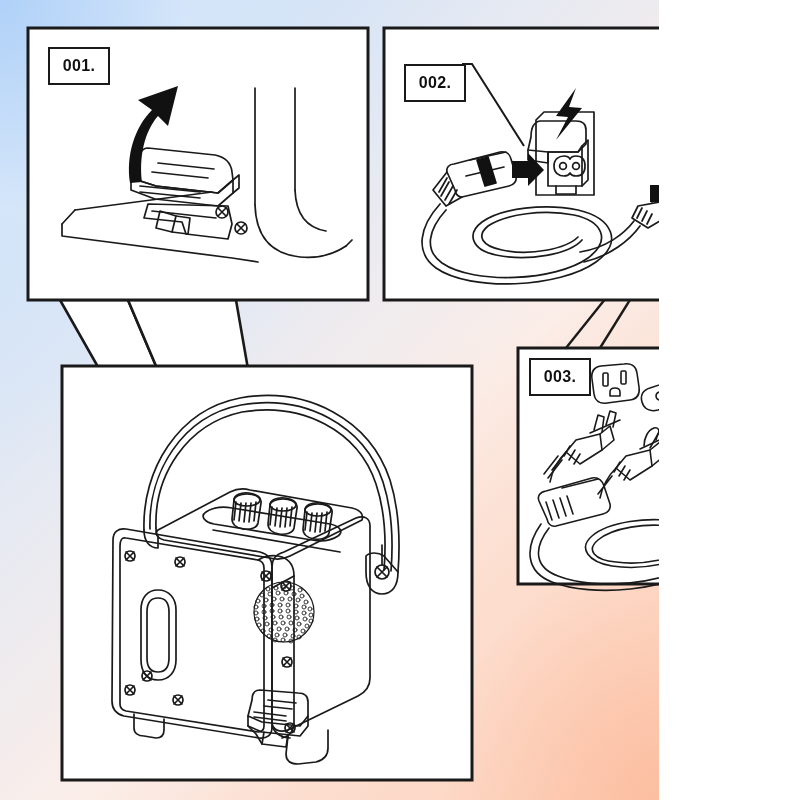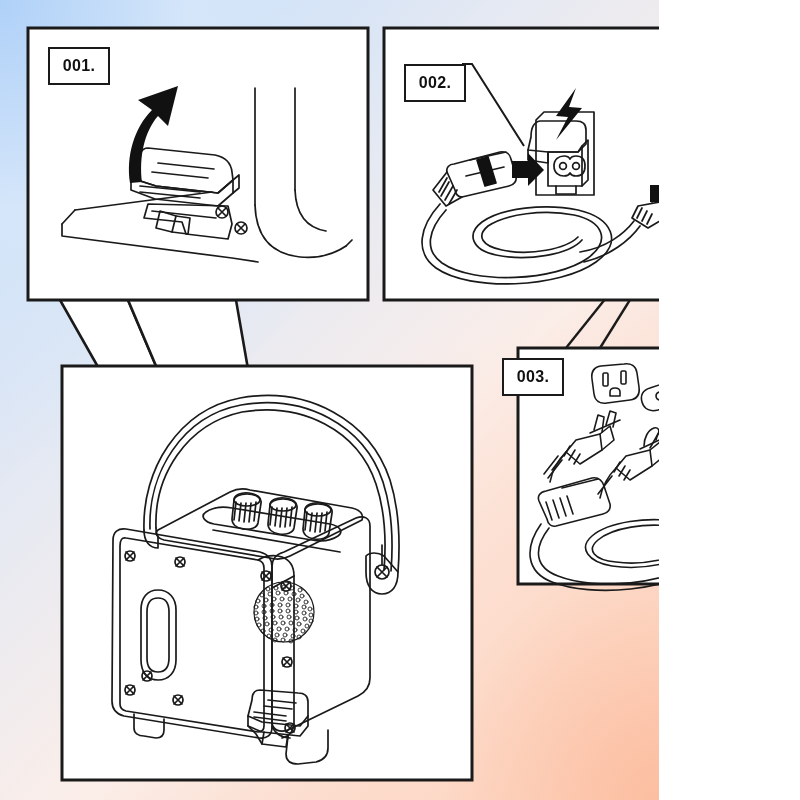--- a/index.html
+++ b/index.html
@@ -14,21 +14,21 @@
       radial-gradient(120% 110% at 100% 100%, rgba(252,190,160,0.95) 0%, rgba(253,221,205,0.55) 28%, rgba(255,255,255,0) 60%),
       radial-gradient(110% 100% at 0% 0%, rgba(176,209,248,1) 0%, rgba(214,231,250,0.85) 26%, rgba(247,243,245,0) 58%),
       linear-gradient(135deg,#bcd7f7 0%, #e4e9f3 34%, #fbeee9 60%, #fcd3bf 86%, #fbc3a8 100%);
   }
   .svgfull{position:absolute;left:0;top:0;width:800px;height:800px;}
   .lbl{position:absolute;background:#fff;border:2.5px solid #1a1a1a;
        display:flex;align-items:center;justify-content:center;
        font-weight:bold;color:#111;letter-spacing:.3px;}
   #lbl001{left:48px;top:47px;width:58px;height:34px;font-size:16px;}
   #lbl002{left:404px;top:64px;width:58px;height:34px;font-size:16px;}
-  #lbl003{left:502px;top:358px;width:58px;height:34px;font-size:16px;text-align:center;}
+  #lbl003{left:529px;top:358px;width:58px;height:34px;font-size:16px;text-align:center;}
 </style>
 </head>
 <body>
 
 <div id="stage">
   <div id="bg"></div>
 
   <svg class="svgfull" viewBox="0 0 800 800">
     <g fill="#ffffff" stroke="#1a1a1a" stroke-width="2.6" stroke-linejoin="miter">
 

